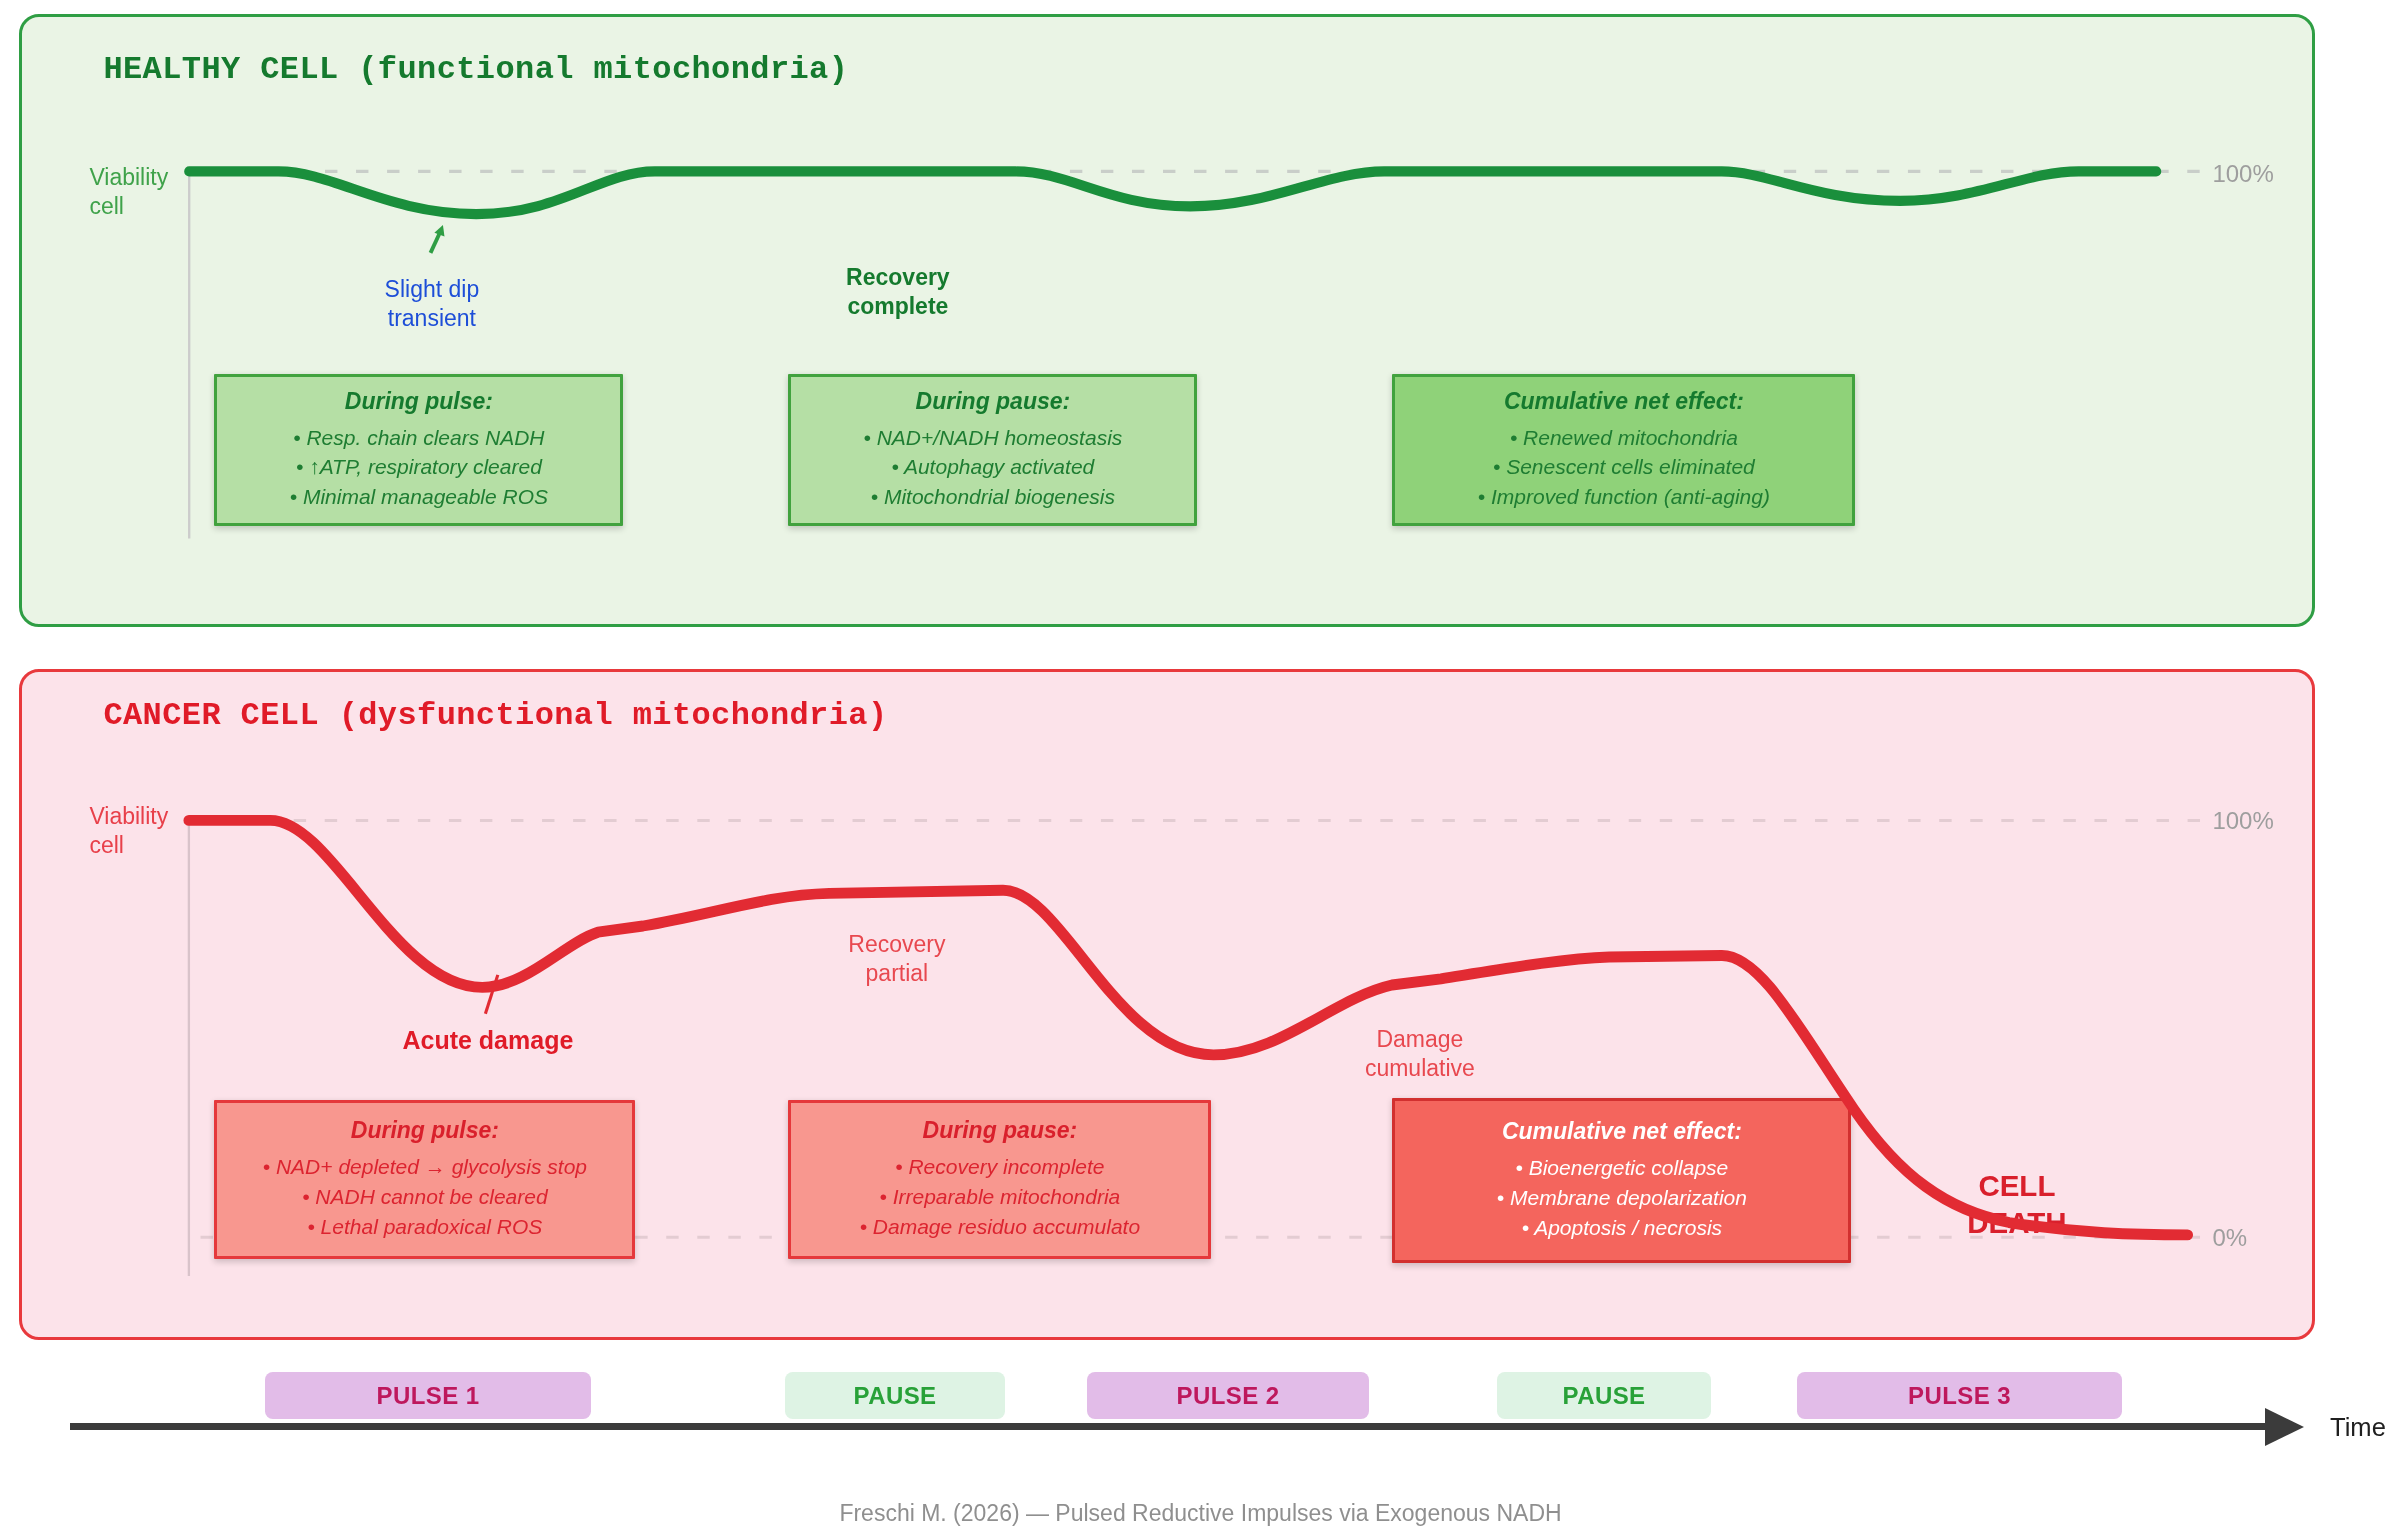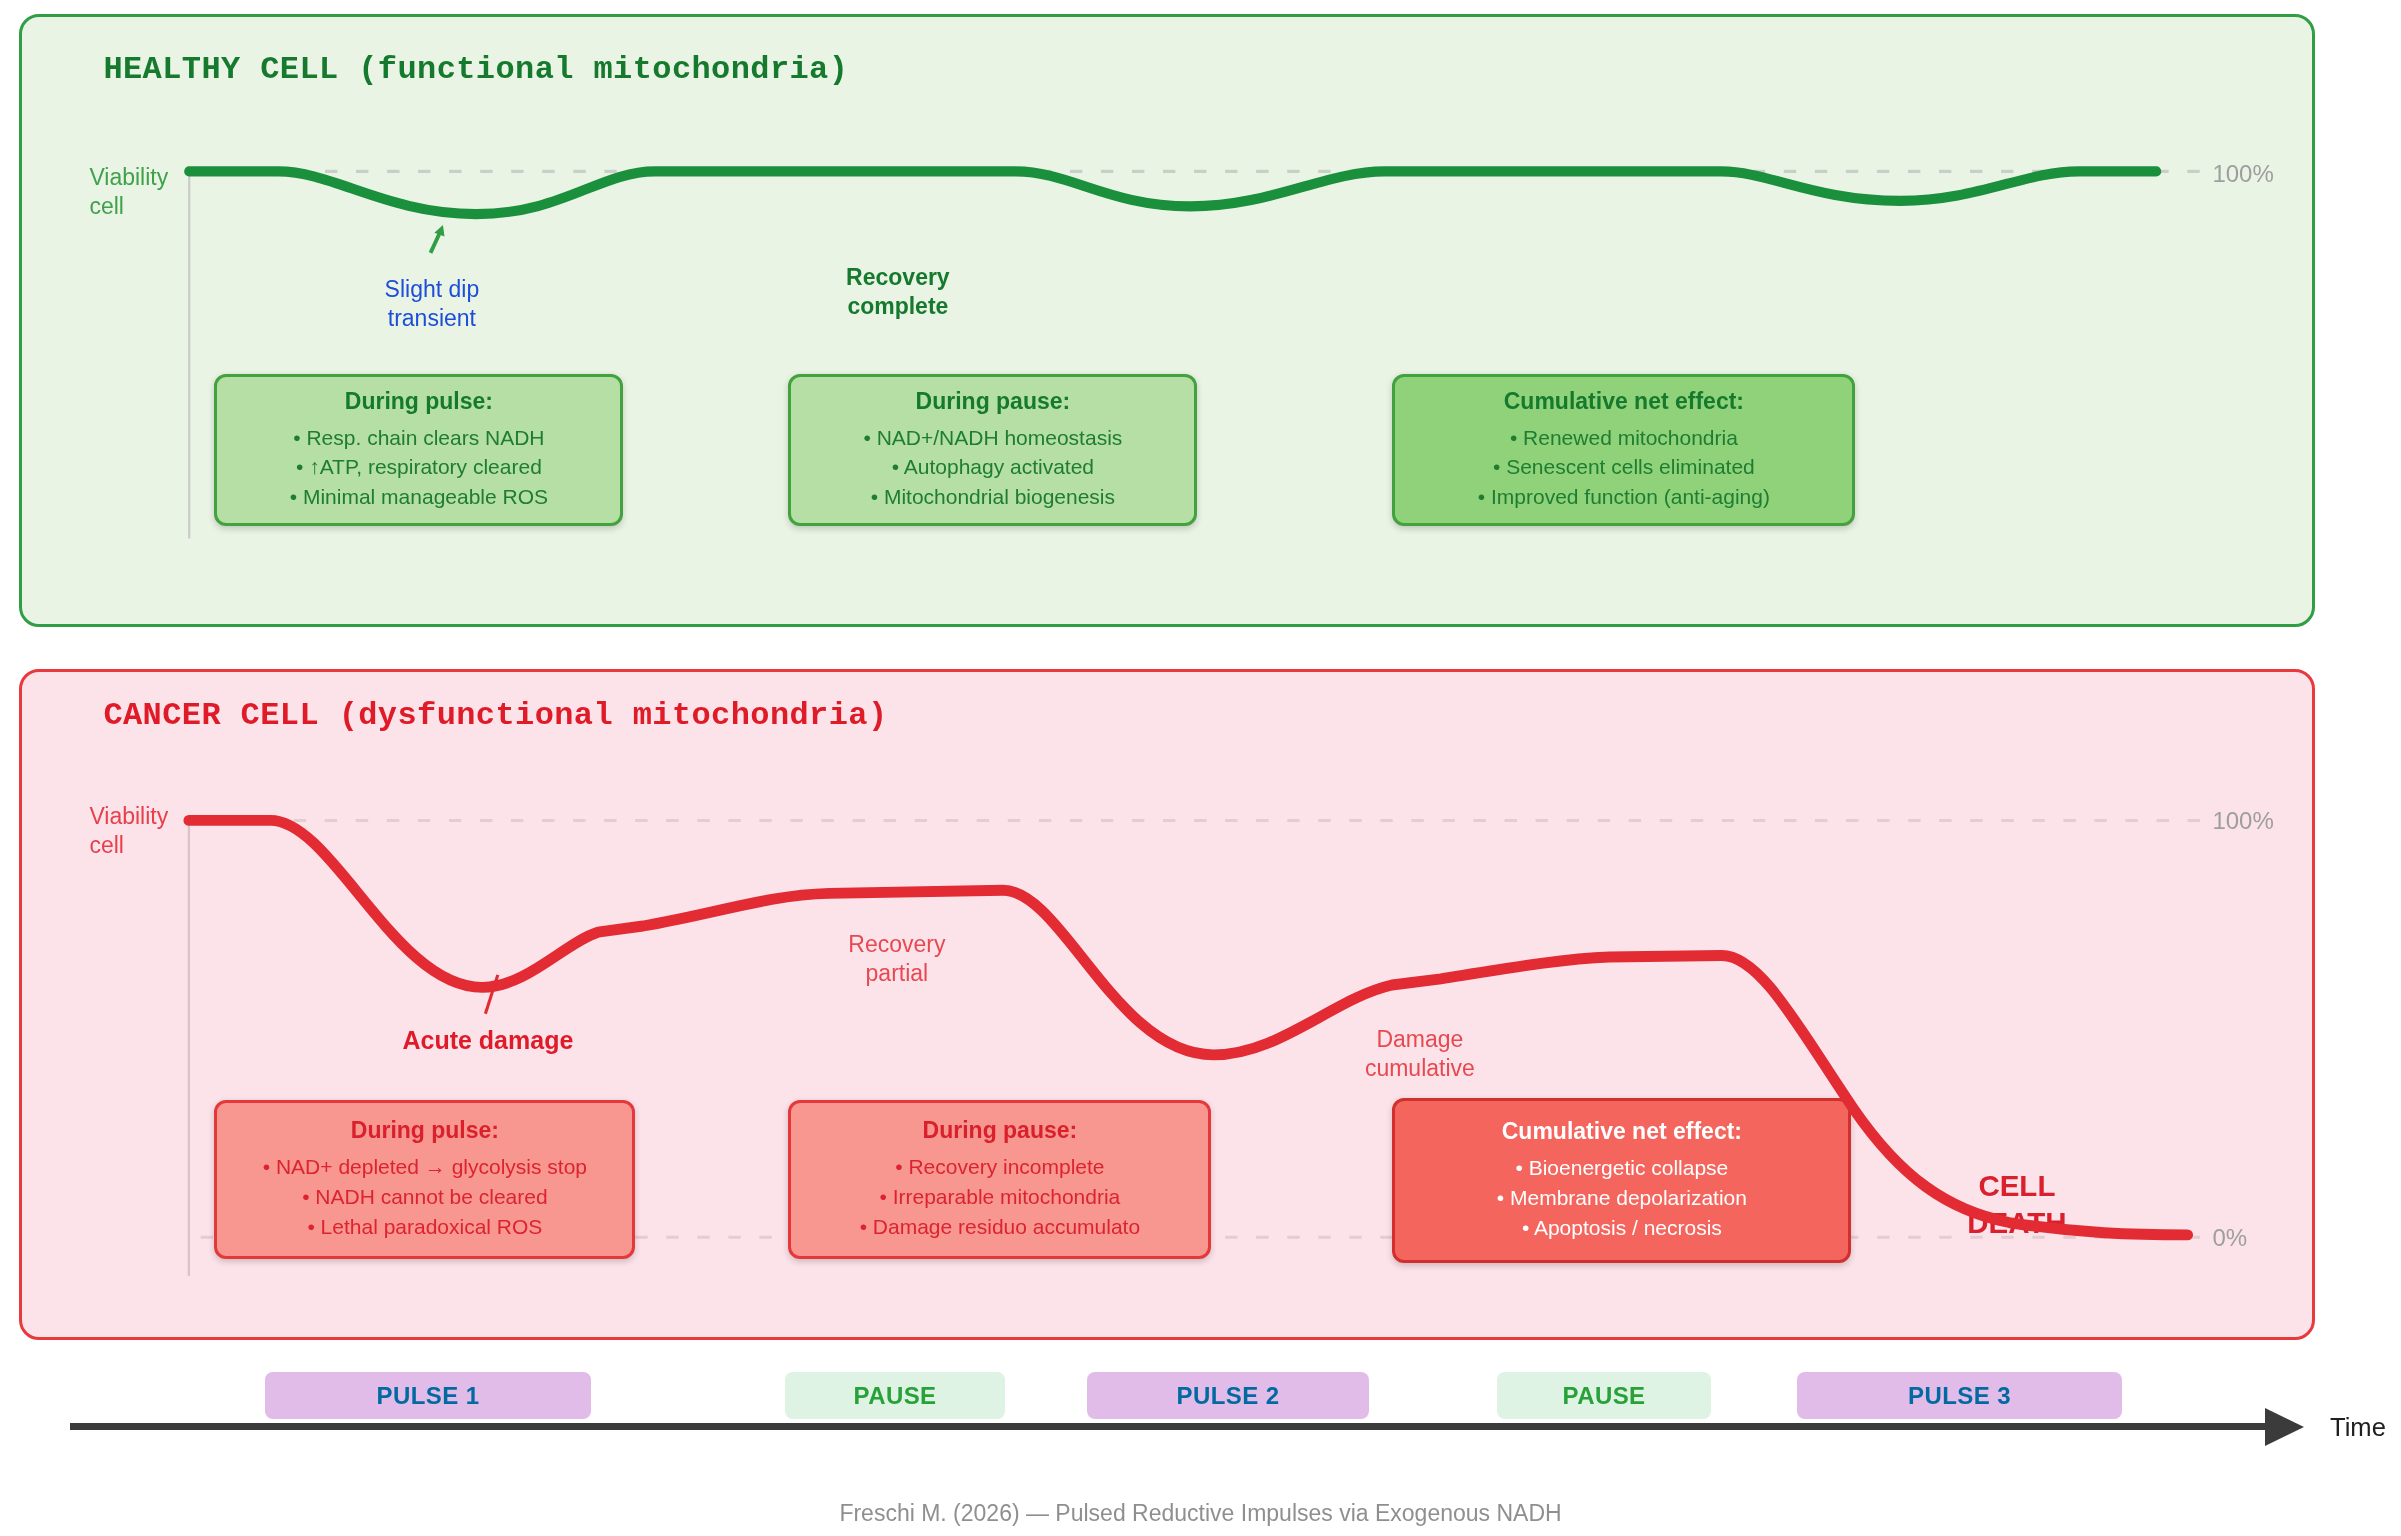--- a/index.html
+++ b/index.html
@@ -18,37 +18,37 @@
   .healthy .y-label{top:146px;color:#3fa24a;}
   .cancer .y-label{top:130px;color:#e8404a;}
 
   .pct-label{position:absolute;left:2190px;font-size:24px;color:#9e9e9e;white-space:nowrap;}
 
   .grid-svg,.curve-svg{position:absolute;left:0;top:0;pointer-events:none;}
 
   .note{position:absolute;width:233px;text-align:center;font-size:23px;line-height:1.27;white-space:pre-line;}
   .note.bold{font-weight:bold;}
 
-  .info-box{position:absolute;border-radius:12px;box-sizing:border-box;display:flex;flex-direction:column;justify-content:center;align-items:center;text-align:center;box-shadow:0 2.3px 6.2px rgba(0,0,0,0.18);}
+  .info-box{position:absolute;border-radius:1px;box-sizing:border-box;display:flex;flex-direction:column;justify-content:center;align-items:center;text-align:center;box-shadow:0 2.3px 6.2px rgba(0,0,0,0.18);font-style:italic;}
   .info-box .box-title{font-weight:bold;font-size:23px;margin-bottom:7.8px;}
   .info-box .box-item{font-size:21px;line-height:1.42;}
 
   .healthy .info-box{background:#b5dfa5;border:3.1px solid #41a23e;}
   .healthy .info-box .box-title{color:#157a2e;}
   .healthy .info-box .box-item{color:#1e7d32;}
   .healthy .info-box.strong{background:#8fd279;}
 
   .cancer .info-box{background:#f8978f;border:3.1px solid #e5383b;}
   .cancer .info-box .box-title{color:#d9202c;}
   .cancer .info-box .box-item{color:#dc2430;}
   .cancer .info-box.strong{background:#f4655d;border-color:#d2302f;}
   .cancer .info-box.strong .box-title,.cancer .info-box.strong .box-item{color:#ffffff;}
 
   .badge{position:absolute;top:1372px;height:47px;border-radius:7.8px;display:flex;align-items:center;justify-content:center;font-size:24px;font-weight:bold;letter-spacing:0.4px;}
-  .badge.pulse{background:#e2bce8;color:#0369a1;}
+  .badge.pulse{background:#e2bce8;color:#be185d;}
   .badge.pause{background:#def3e4;color:#28a138;}
 
   .time-axis{position:absolute;left:70px;top:1423px;width:2197px;height:7px;background:#3b3b3b;}
   .time-arrowhead{position:absolute;left:2265px;top:1408px;width:0;height:0;border-top:19.4px solid transparent;border-bottom:19.4px solid transparent;border-left:39px solid #3b3b3b;}
   .time-label{position:absolute;left:2319px;top:1413px;font-size:25.6px;color:#1f1f1f;margin-left:11px;}
 
   .citation{position:absolute;left:0;top:1500px;width:2401px;text-align:center;font-size:23px;color:#8f8f8f;}
 </style>
 </head>
 <body>

